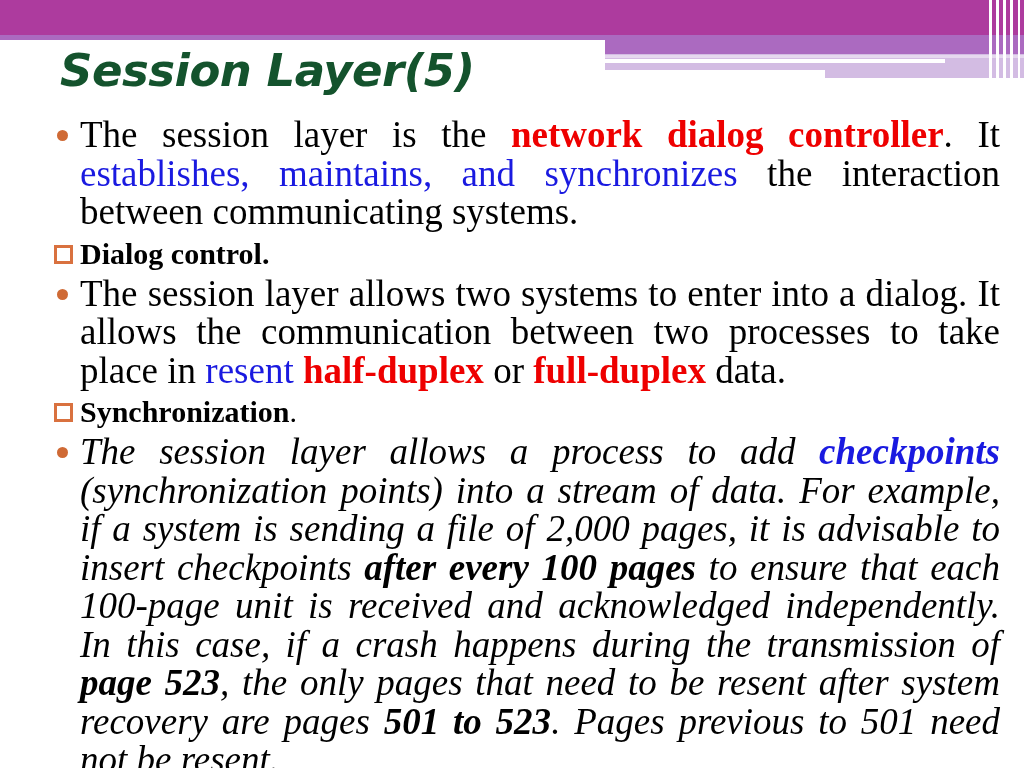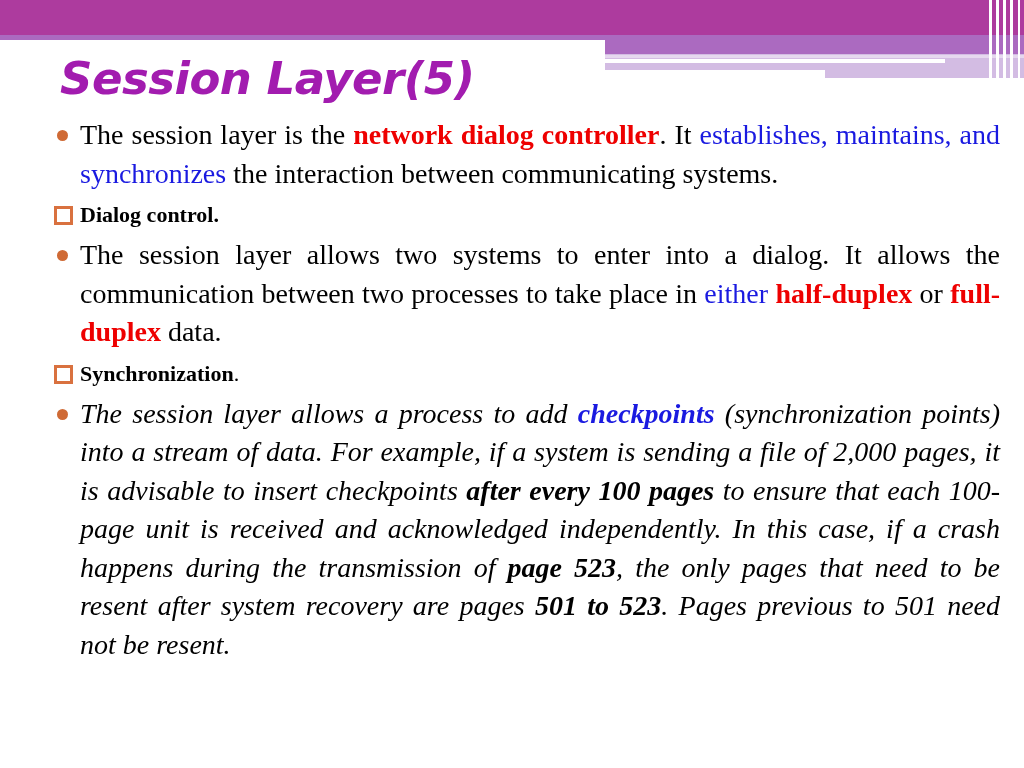--- a/index.html
+++ b/index.html
@@ -80,64 +80,64 @@
   .stripe.s1 { left: 989px; background: #ffffff; }
   .stripe.s2 { left: 996px; background: #ffffff; }
   .stripe.s3 { left: 1003px; background: #ffffff; }
   .stripe.s4 { left: 1010px; background: #ffffff; }
   .stripe.s5 { left: 1018px; background: #ffffff; width: 2px; }
 
   
   .title {
     position: absolute;
     left: 60px;
-    top: 52px;
+    top: 44px;
     margin: 0;
     font-family: "DejaVu Sans", "Liberation Sans", sans-serif;
     font-size: 45px;
     font-style: italic;
     font-weight: bold;
-    color: #a21caf;
+    color: #14532d;
     letter-spacing: -0.5px;
     white-space: nowrap;
   }
 
   
   .content {
     position: absolute;
     left: 40px;
     top: 116px;
     width: 960px;
   }
   .para {
     position: relative;
     margin: 0 0 0 0;
     padding-left: 40px;
-    font-size: 28px;
+    font-size: 37px;
     line-height: 38.5px;
     color: #000000;
     text-align: justify;
     text-justify: inter-word;
   }
   .para.last-line-natural { text-align-last: left; font-style: italic; }
 
   .bullet-dot::before {
     content: "";
     position: absolute;
     left: 17px;
     top: 14px;
     width: 11px;
     height: 11px;
     border-radius: 50%;
     background: #cf6a35;
   }
   .bullet-square {
     position: relative;
     padding-left: 40px;
-    font-size: 22px;
+    font-size: 30px;
     line-height: 43px;
     color: #000000;
     font-weight: bold;
   }
   .bullet-square::before {
     content: "";
     position: absolute;
     left: 14px;
     top: 13px;
     width: 13px;
@@ -171,19 +171,19 @@
 </div>
 
 <h1 class="title">Session Layer(5)</h1>
 
 <div class="content">
 
   <p class="para bullet-dot"><span>The session layer is the </span><span class="red b">network dialog controller</span><span>. It </span><span class="blue">establishes, maintains, and synchronizes</span><span> the interaction between communicating systems.</span></p>
 
   <div class="bullet-square"><span>Dialog control</span><span>.</span></div>
 
-  <p class="para bullet-dot"><span>The session layer allows two systems to enter into a dialog. It allows the communication between two processes to take place in </span><span class="blue">either</span><span> </span><span class="red">half-duplex</span><span> or </span><span class="red">full-duplex</span><span> data.</span></p>
+  <p class="para bullet-dot"><span>The session layer allows two systems to enter into a dialog. It allows the communication between two processes to take place in </span><span class="blue">resent</span><span> </span><span class="red">half-duplex</span><span> or </span><span class="red">full-duplex</span><span> data.</span></p>
 
   <div class="bullet-square"><span>Synchronization</span><span class="tail">.</span></div>
 
   <p class="para bullet-dot last-line-natural"><span>The session layer allows a process to add </span><span class="blue b">checkpoints</span><span> (synchronization points) into a stream of data. For example, if a system is sending a file of 2,000 pages, it is advisable to insert checkpoints </span><span class="b">after every 100 pages</span><span> to ensure that each 100-page unit is received and acknowledged independently. In this case, if a crash happens during the transmission of </span><span class="b">page 523</span><span>, the only pages that need to be resent after system recovery are pages </span><span class="b">501 to 523</span><span>. Pages previous to 501 need not be resent.</span></p>
 
 </div>
 
 </body></html>

